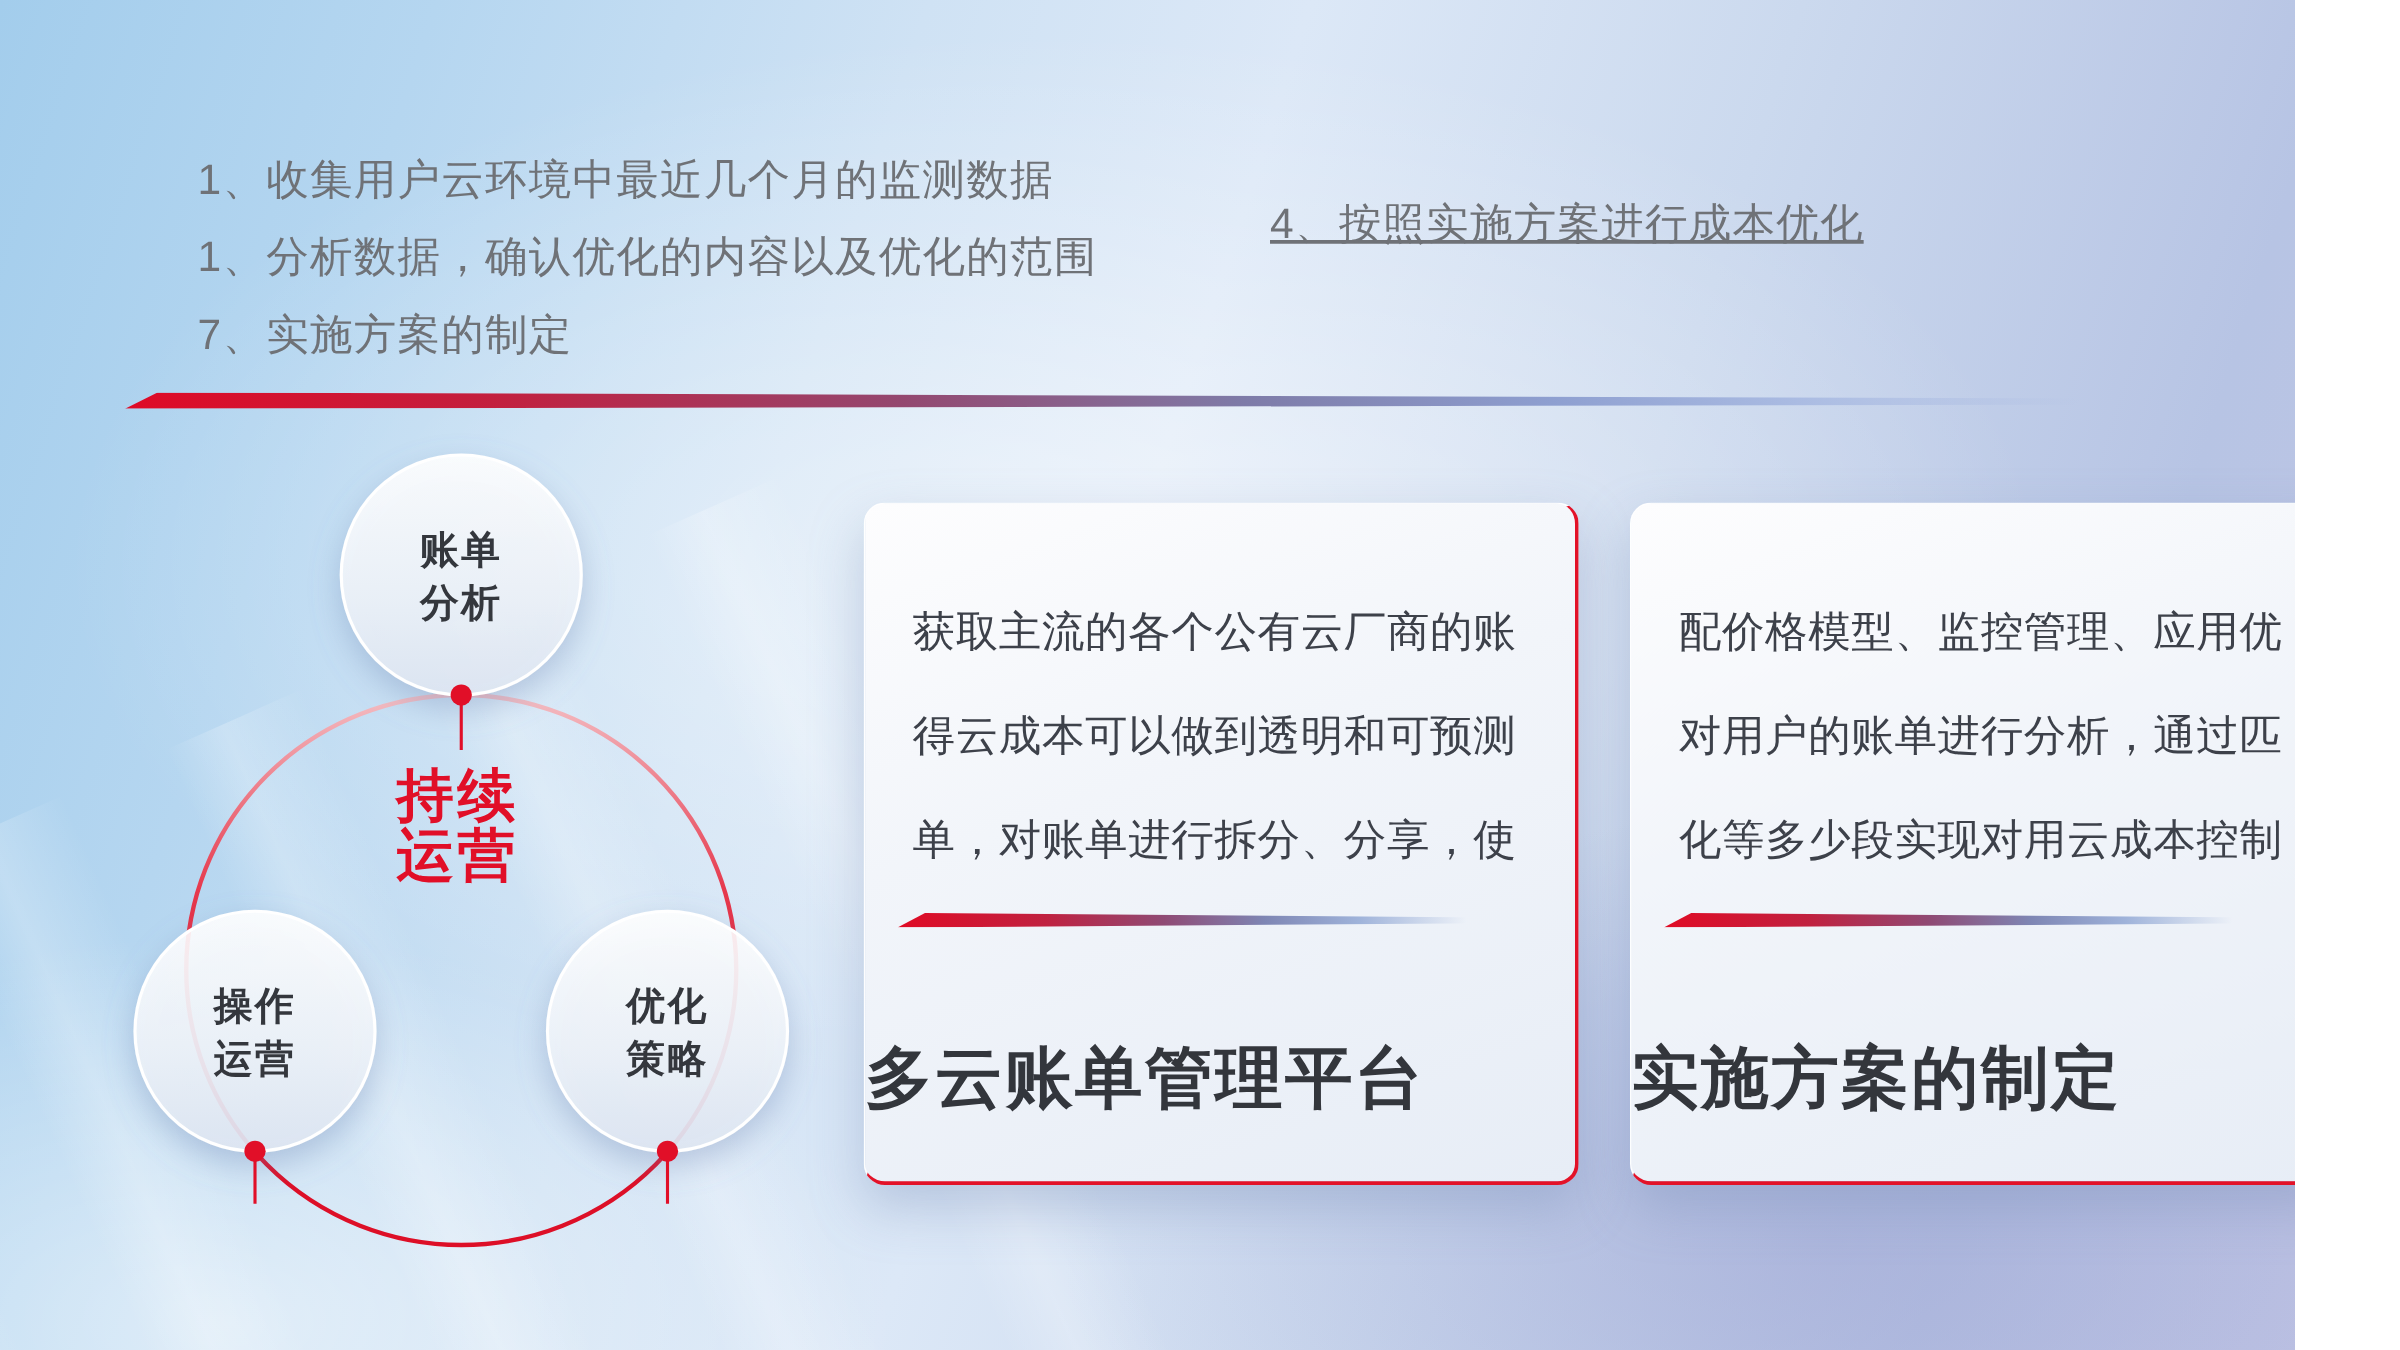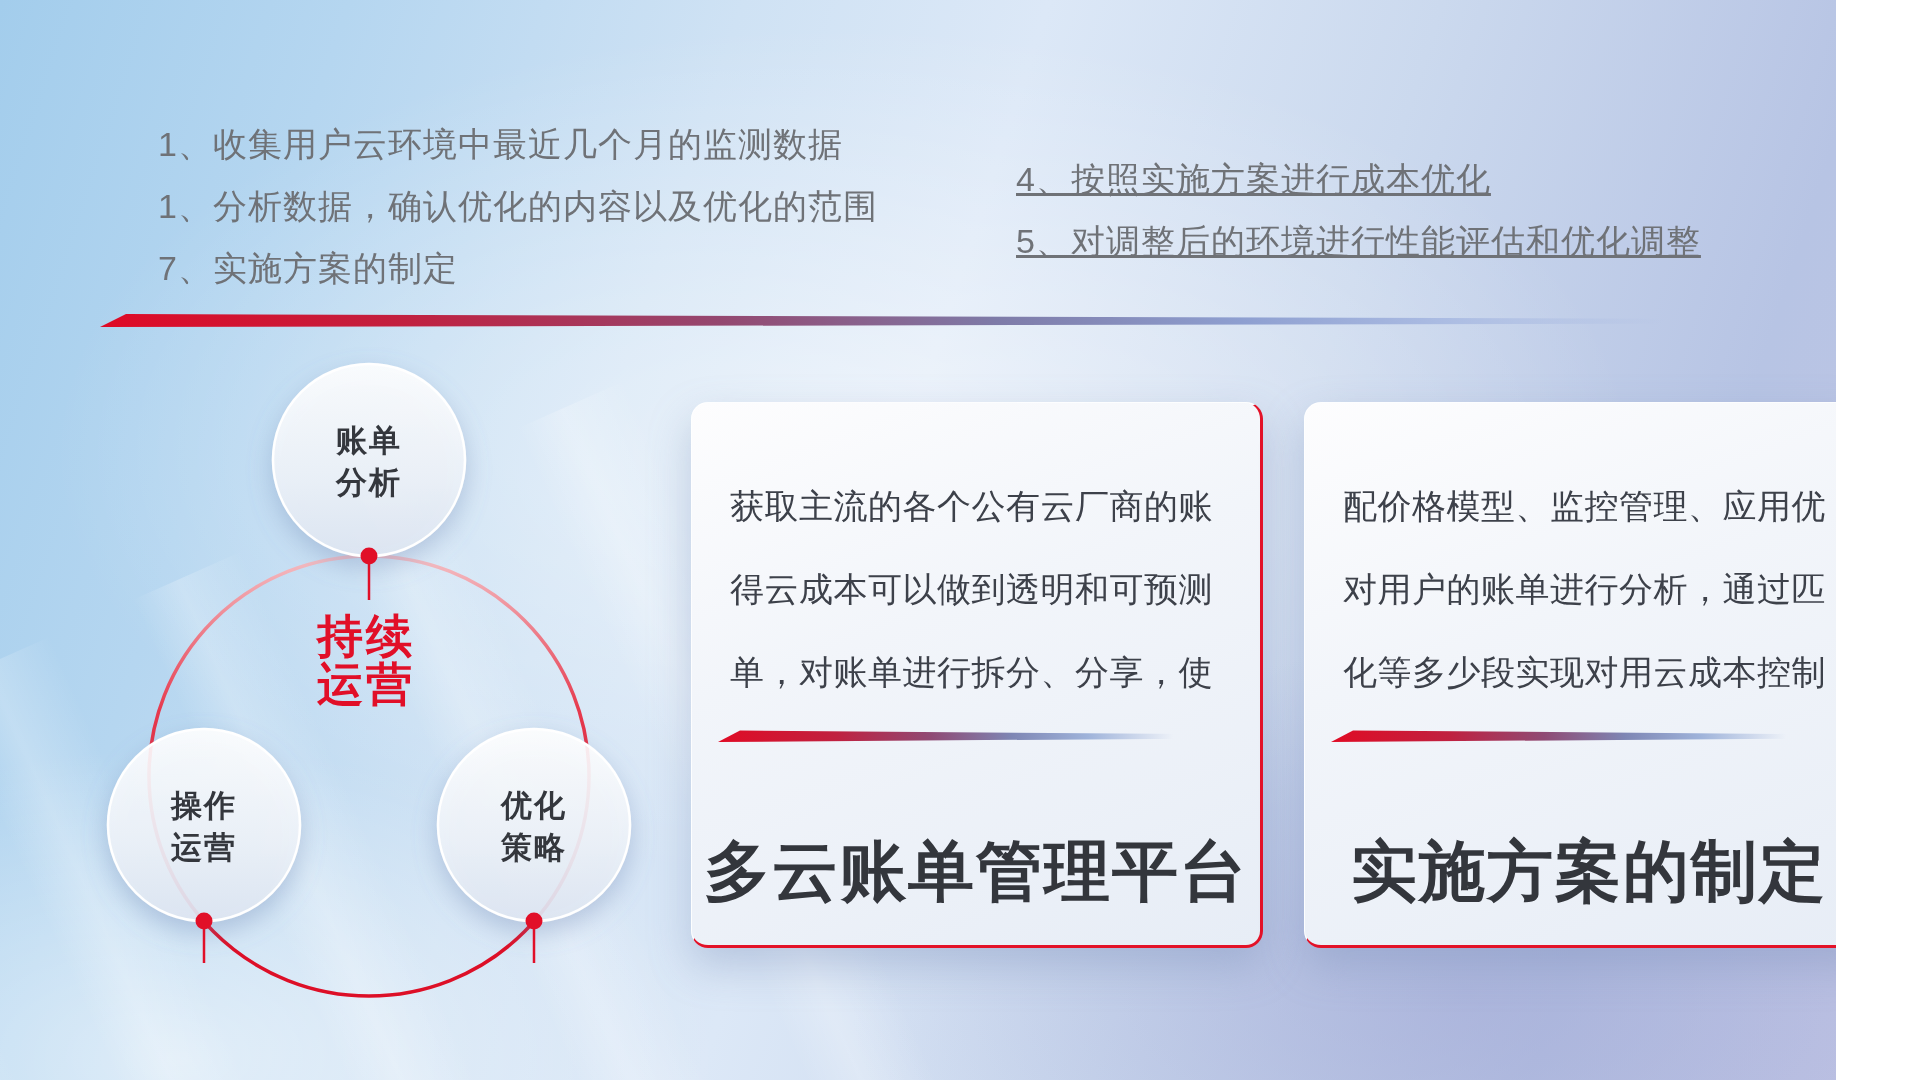--- a/index.html
+++ b/index.html
@@ -28,42 +28,41 @@
     border-top:1px solid rgba(255,255,255,.9);border-left:1px solid rgba(255,255,255,.9);
     border-right:3px solid #e31228;border-bottom:3px solid #e31228;
     box-shadow:0 18px 42px rgba(120,142,185,.38);}
   .card-1{left:691px;}
   .card-2{left:1304px;}
   .card-body{position:absolute;left:38px;right:28px;top:62px;color:#3d414a;
     font-size:34px;line-height:83px;letter-spacing:.5px;white-space:nowrap;}
   .card-divider{position:absolute;left:26px;top:327px;width:474px;height:12px;
     clip-path:polygon(0 100%, 22px 4%, 100% 34%, 100% 72%);
     background:linear-gradient(90deg,#e00b25 0%,#c02140 25%,#8f4a74 45%,#7e86b4 62%,#9fb3da 78%,rgba(170,190,225,0) 96%);}
-  .card-title{position:absolute;left:0;right:0;top:424px;text-align:center;
-    color:#33363c;font-size:66px;font-weight:bold;letter-spacing:2px;}
+  .card-title{position:absolute;left:0;right:0;top:424px;
+    color:#33363c;font-size:54px;font-weight:bold;letter-spacing:2px;}
   
   .cycle-svg{position:absolute;left:0;top:0;}
   .node-label{font-size:31px;font-weight:bold;fill:#34373d;letter-spacing:2px;}
   .center-label{font-size:46px;font-weight:bold;fill:#e10f28;letter-spacing:3px;}
 </style>
 </head>
 <body>
 
 <div class="stage">
   <div class="streaks"></div>
 
   <div class="steps steps-left">
     <div>1、收集用户云环境中最近几个月的监测数据</div>
     <div>1、分析数据，确认优化的内容以及优化的范围</div>
     <div>7、实施方案的制定</div>
   </div>
 
   <div class="steps steps-right">
     <div>4、按照实施方案进行成本优化</div>
-    <div>5、对调整后的环境进行性能评估和优化调整</div>
   </div>
 
   <div class="top-divider"></div>
 
   <svg class="cycle-svg" width="1920" height="1080" viewBox="0 0 1920 1080">
     <defs>
       <linearGradient id="ringGrad" x1="0" y1="0" x2="0" y2="1">
         <stop offset="0" stop-color="#f4bfc4"></stop>
         <stop offset="0.35" stop-color="#e63a4e"></stop>
         <stop offset="0.7" stop-color="#dd0f27"></stop>

